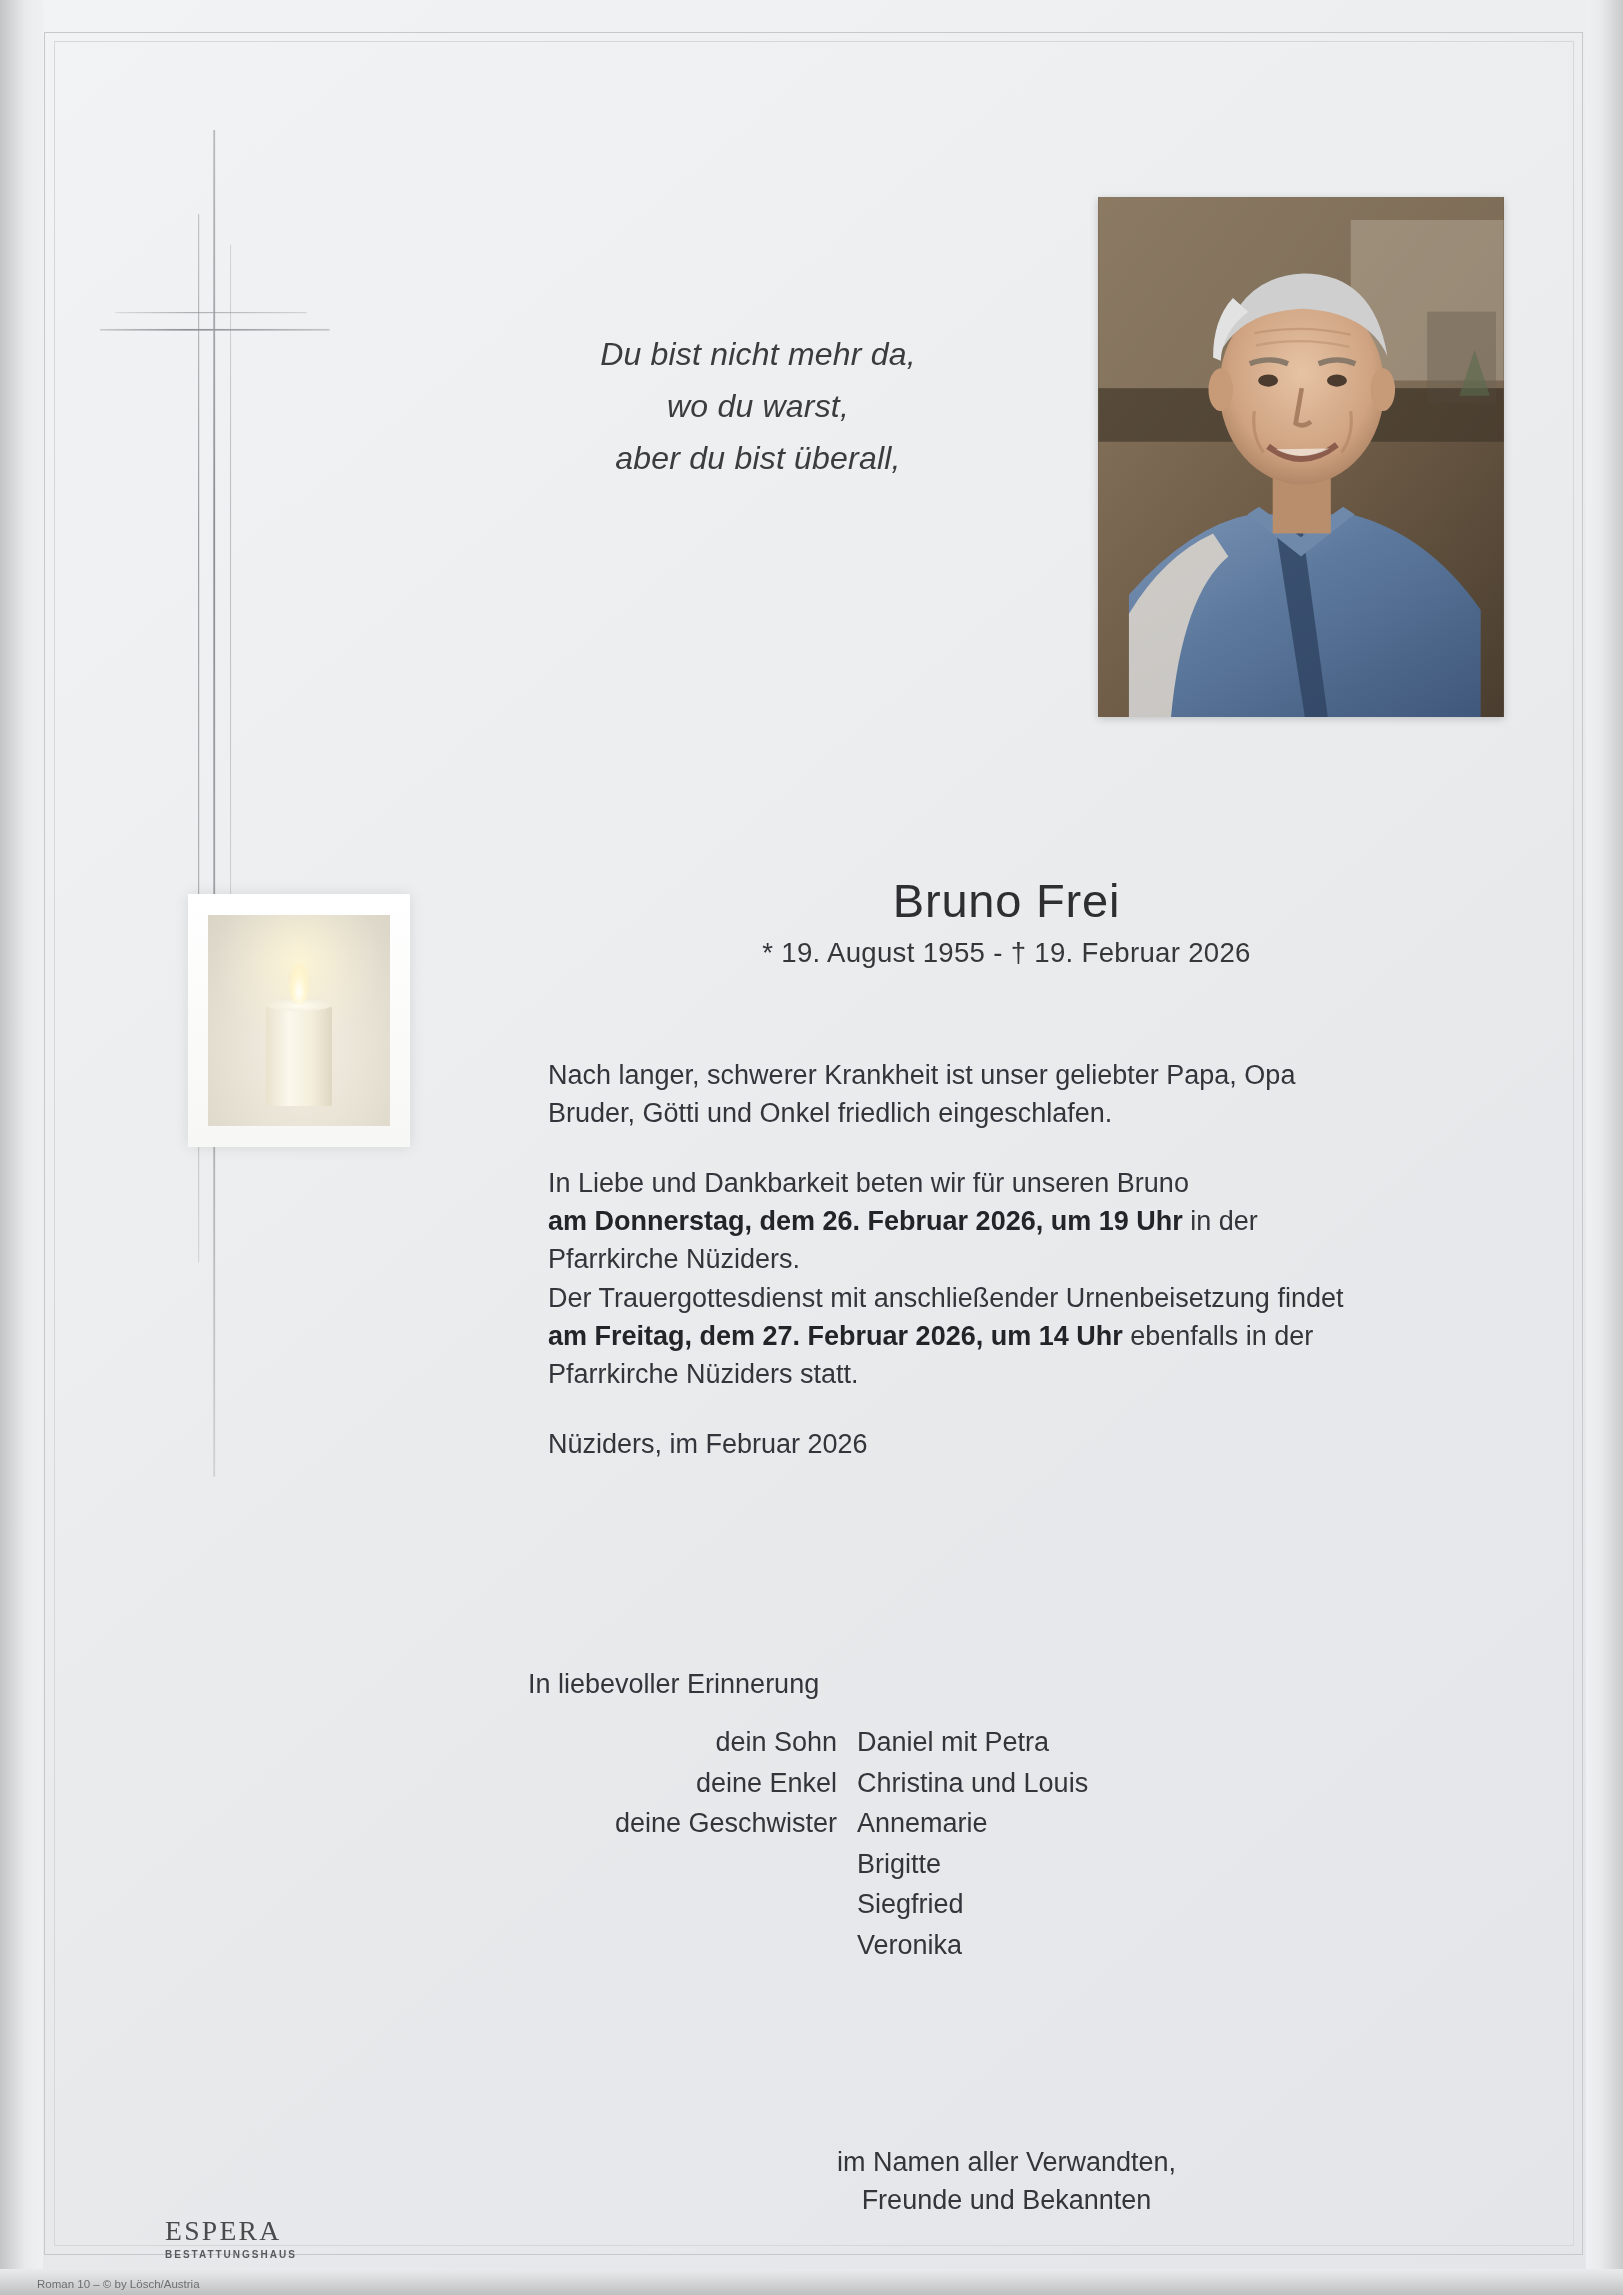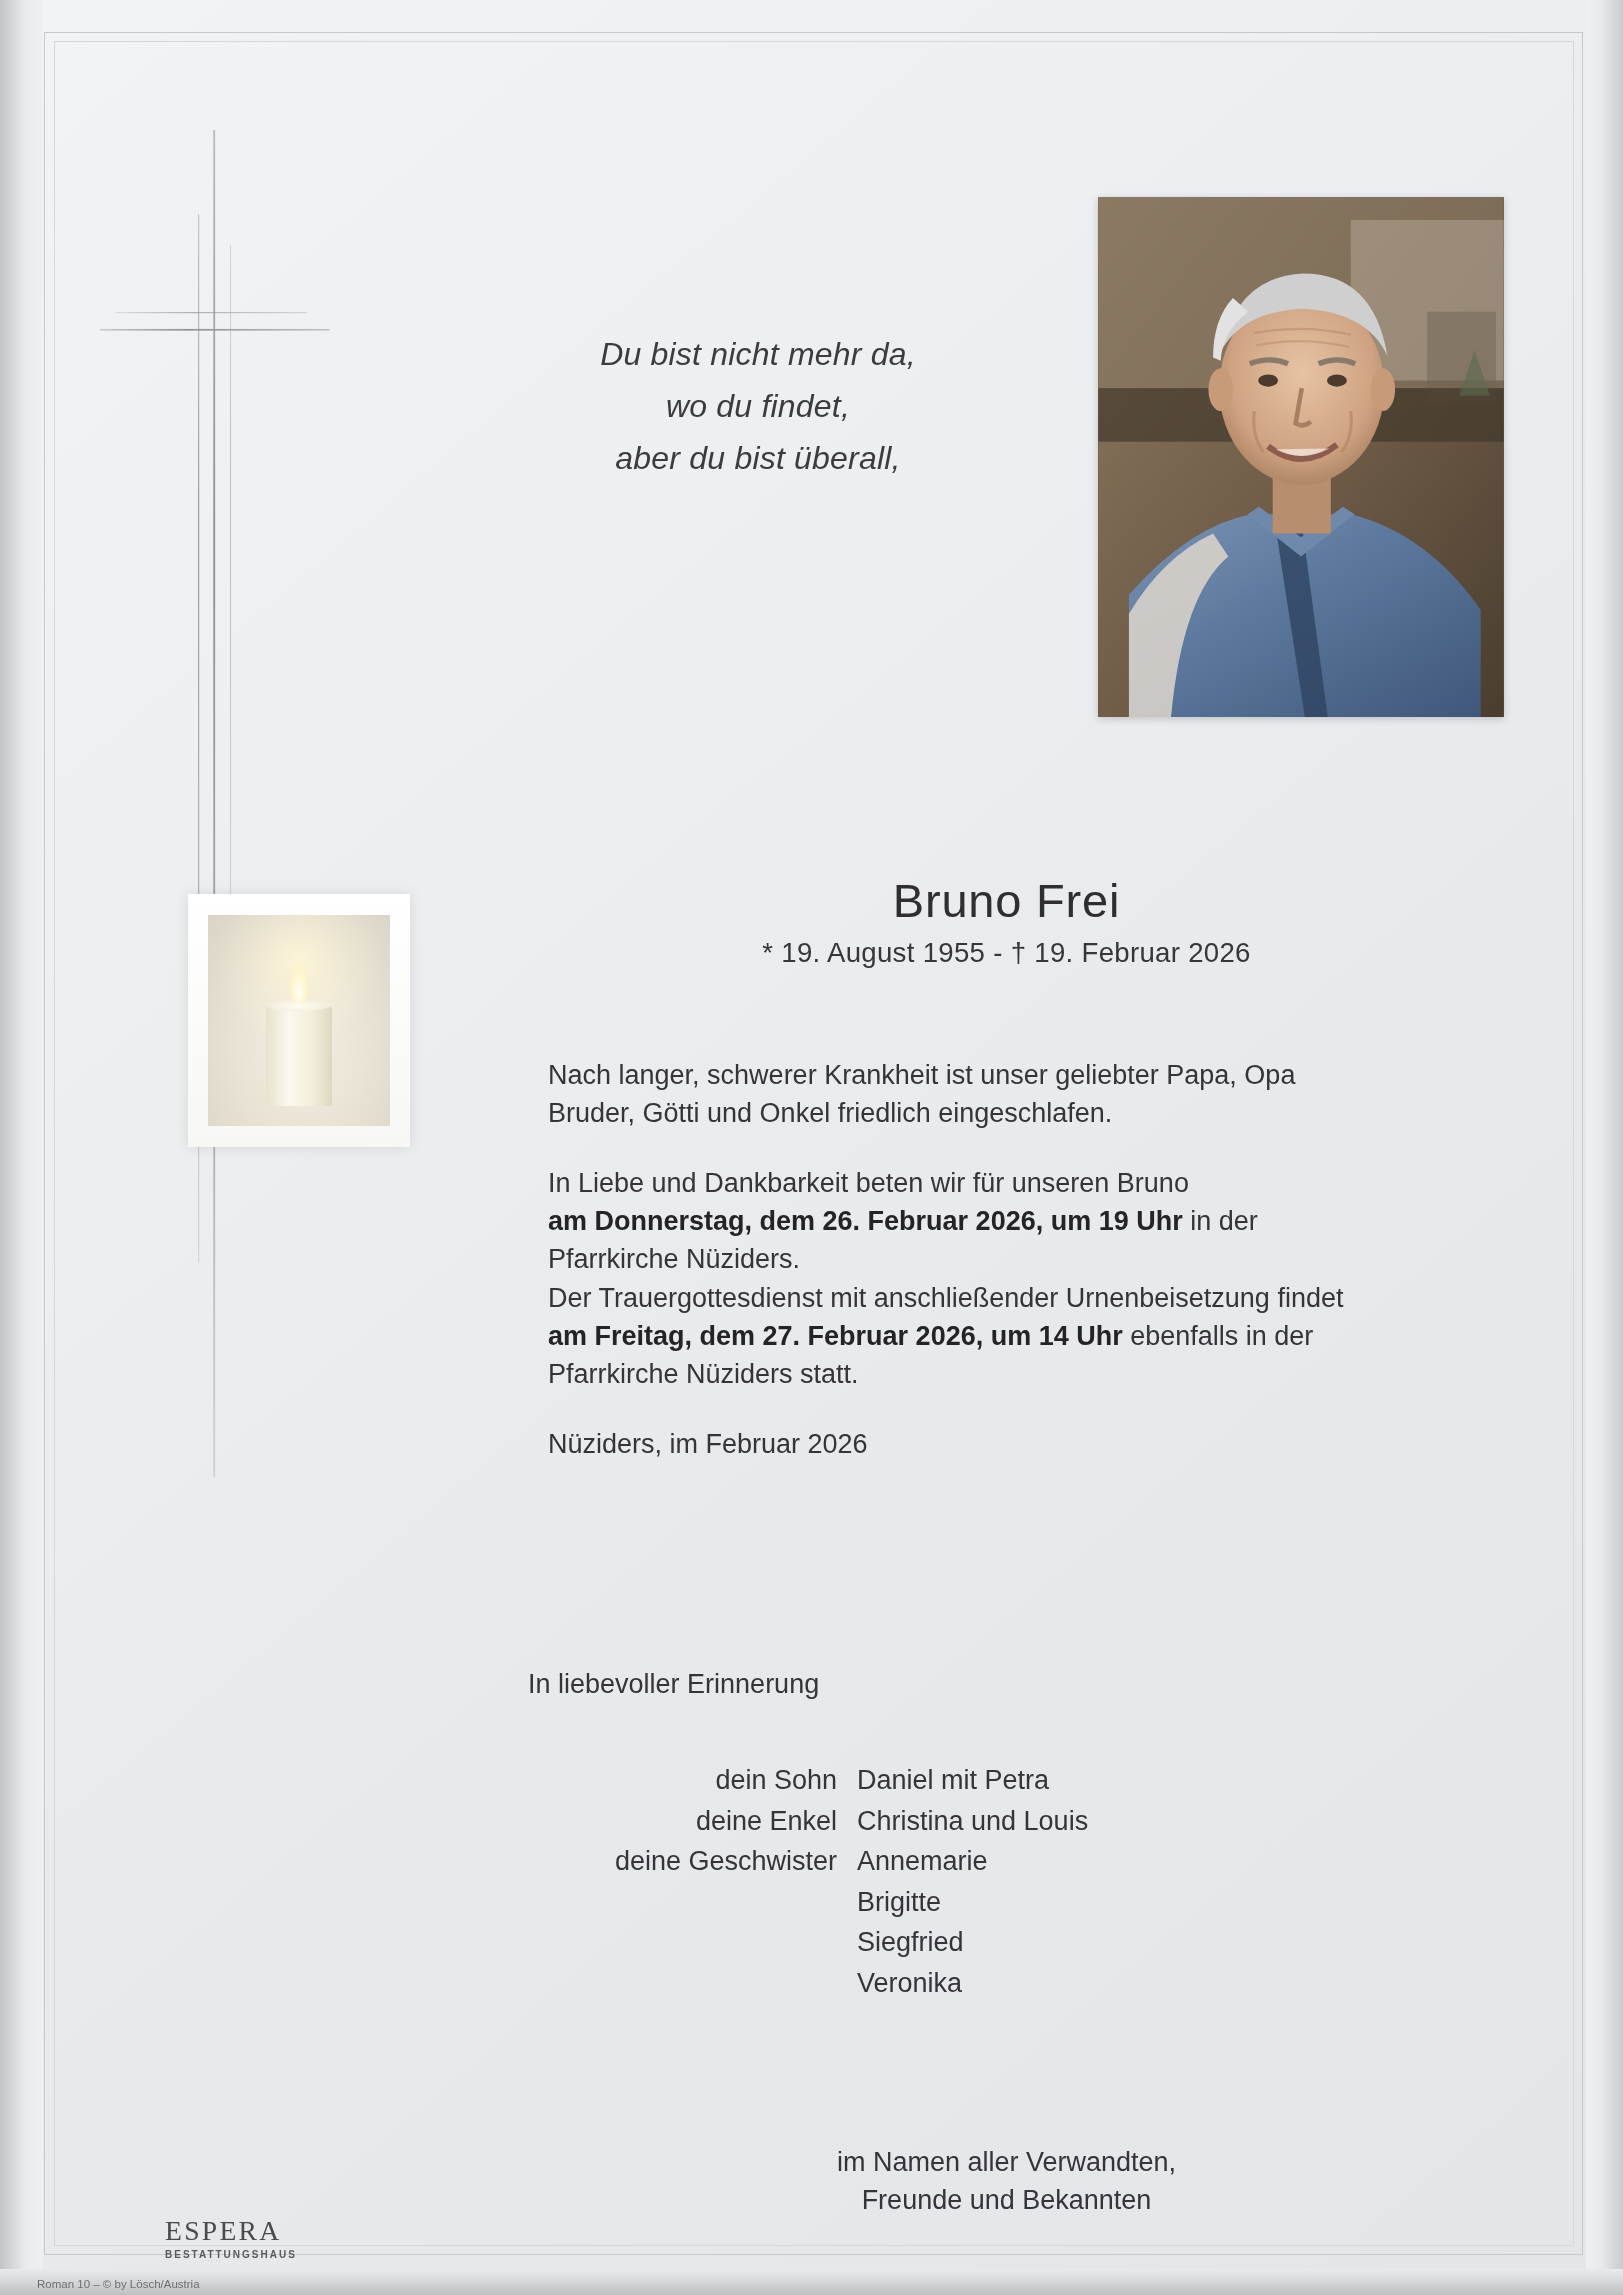--- a/index.html
+++ b/index.html
@@ -187,21 +187,21 @@
     width: 957px;
     text-align: left;
     font-size: 27px;
     color: #34343a;
   }
   #memory-line { top: 1669px; }
 
   .family {
     position: absolute;
     left: 548px;
-    top: 1760px;
+    top: 1722px;
     width: 903px;
     font-size: 27px;
     color: #34343a;
     line-height: 1.5;
   }
   .family-row {
     display: flex;
   }
   .family-rel {
     width: 309px;
@@ -365,21 +365,21 @@
       <path d="M204 280 Q200 312 216 334" stroke="#b68b69" stroke-width="4" fill="none" opacity="0.8"></path>
       <path d="M330 280 Q334 312 318 334" stroke="#b68b69" stroke-width="4" fill="none" opacity="0.8"></path>
 
       <path d="M204 178 Q266 166 330 180" stroke="#bd9270" stroke-width="3" fill="none" opacity="0.7"></path>
       <path d="M206 194 Q266 182 328 196" stroke="#bd9270" stroke-width="3" fill="none" opacity="0.6"></path>
     </svg>
   </div>
 
   <div class="verse">
     <div>Du bist nicht mehr da,</div>
-    <div>wo du findet,</div>
+    <div>wo du warst,</div>
     <div>aber du bist überall,</div>
   </div>
 
   <div class="name-block">
     <div class="name">Bruno Frei</div>
     <div class="dates">* 19. August 1955  -  † 19. Februar 2026</div>
   </div>
 
   <div class="body-text">
     <p>Nach langer, schwerer Krankheit ist unser geliebter Papa, Opa</p>

